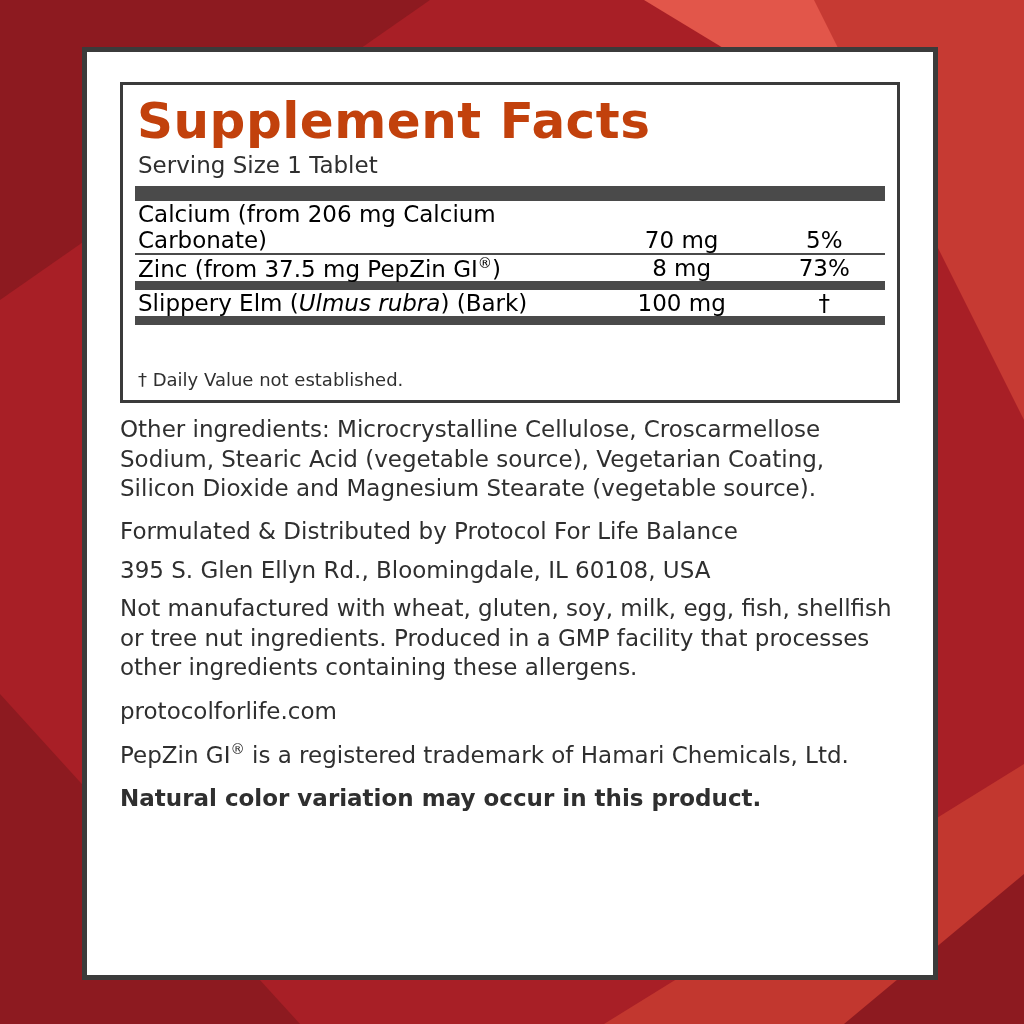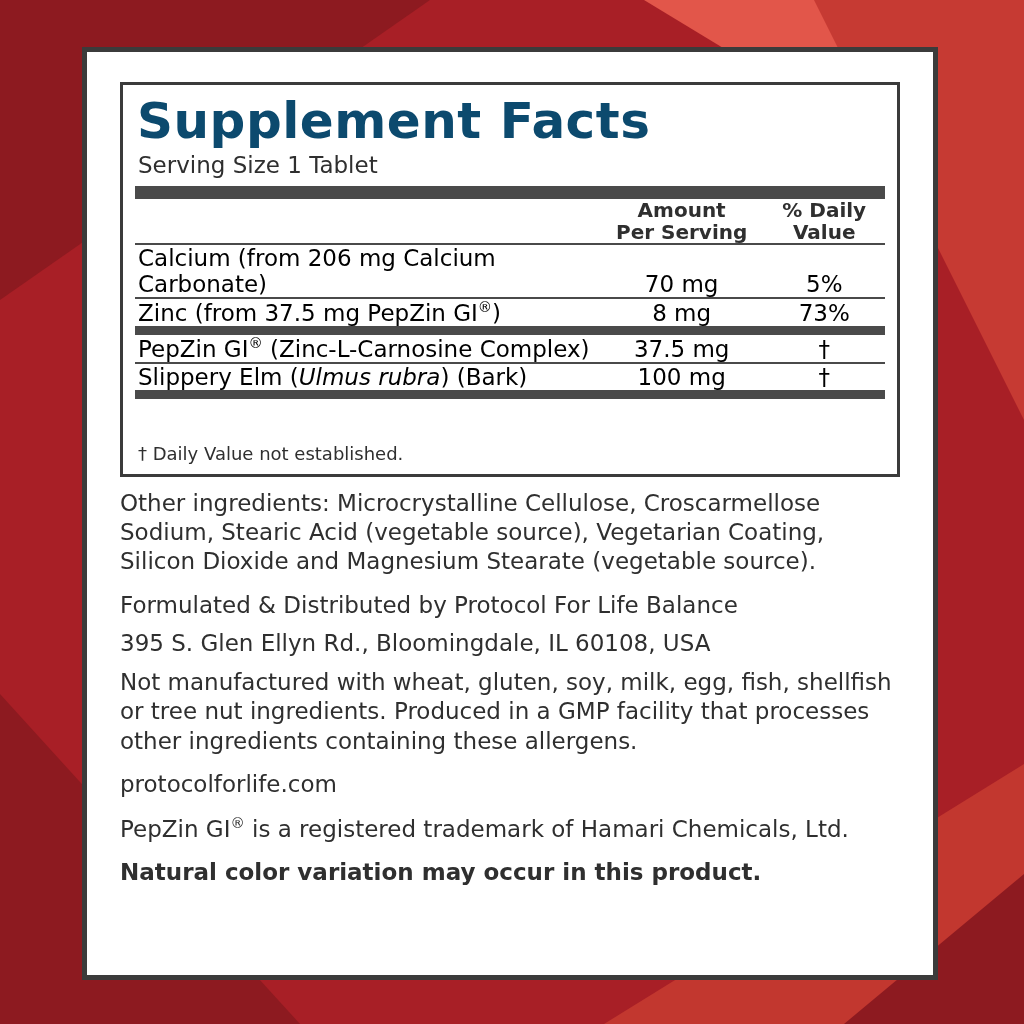--- a/index.html
+++ b/index.html
@@ -44,21 +44,21 @@
     margin: 30px 33px 0 33px;
     border: 3px solid #3b3b3b;
     padding: 10px 12px 8px 12px;
     background: #fff;
   }
   .sf-title {
     font-family: "DejaVu Sans", sans-serif;
     font-weight: bold;
     font-size: 50px;
     letter-spacing: 0.5px;
-    color: #0c4a6e;
+    color: #c2410c;
     line-height: 1.05;
     margin: 0 0 4px 2px;
   }
   .sf-serving {
     font-size: 23px;
     color: #2f2f2f;
     margin: 0 0 8px 3px;
   }
   .rule-thick { height: 13px; background: #4a4a4a; }
   .rule-med   { height: 9px;  background: #4a4a4a; margin: 0; }
@@ -126,35 +126,20 @@
   <div class="shard shard-7"></div>
 
   <div class="label-panel">
 
     <div class="sf-box">
       <div class="sf-title">Supplement Facts</div>
       <div class="sf-serving">Serving Size 1 Tablet</div>
 
       <div class="rule-thick"></div>
 
-      <table class="sf-table">
-        <tbody>
-            <tr class="hdr-row">
-          <td class="col-name"></td>
-          <td class="col-amt">
-            <div>Amount</div>
-            <div>Per Serving</div>
-          </td>
-          <td class="col-dv">
-            <div>% Daily</div>
-            <div>Value</div>
-          </td>
-        </tr>
-      </tbody>
-        </table>
 
       <div class="rule-thin"></div>
 
       <table class="sf-table">
         <tbody>
             <tr class="nutrient-row">
           <td class="col-name">Calcium (from 206 mg Calcium Carbonate)</td>
           <td class="col-amt">70 mg</td>
           <td class="col-dv">5%</td>
         </tr>
@@ -163,25 +148,20 @@
           <td class="col-amt">8 mg</td>
           <td class="col-dv">73%</td>
         </tr>
       </tbody>
         </table>
 
       <div class="rule-med"></div>
 
       <table class="sf-table">
         <tbody>
-            <tr class="nutrient-row">
-          <td class="col-name">PepZin GI<sup>®</sup> (Zinc-L-Carnosine Complex)</td>
-          <td class="col-amt">37.5 mg</td>
-          <td class="col-dv">†</td>
-        </tr>
         <tr class="nutrient-row last">
           <td class="col-name">Slippery Elm (<span class="ital">Ulmus rubra</span>) (Bark)</td>
           <td class="col-amt">100 mg</td>
           <td class="col-dv">†</td>
         </tr>
       </tbody>
         </table>
 
       <div class="rule-med"></div>
 

